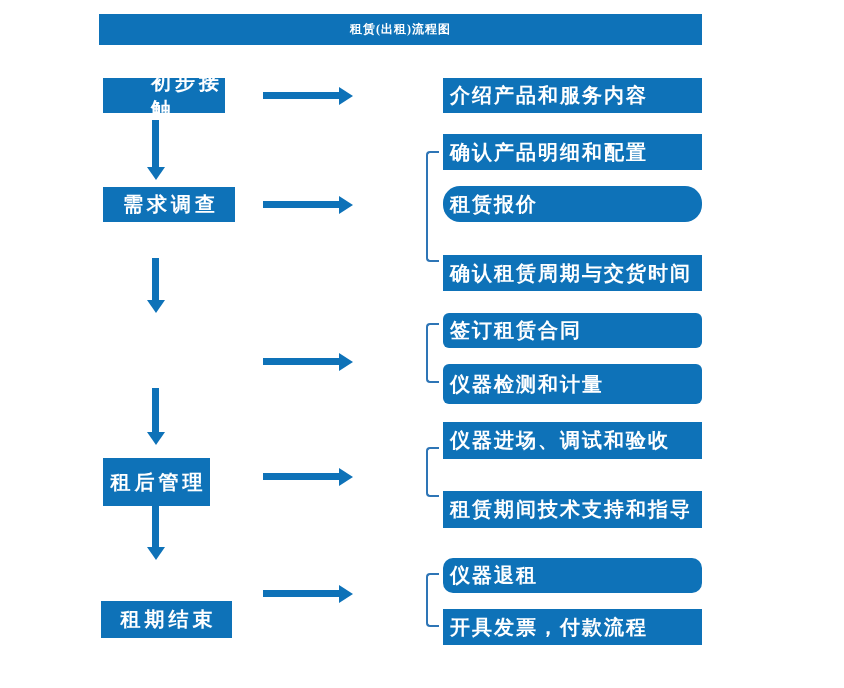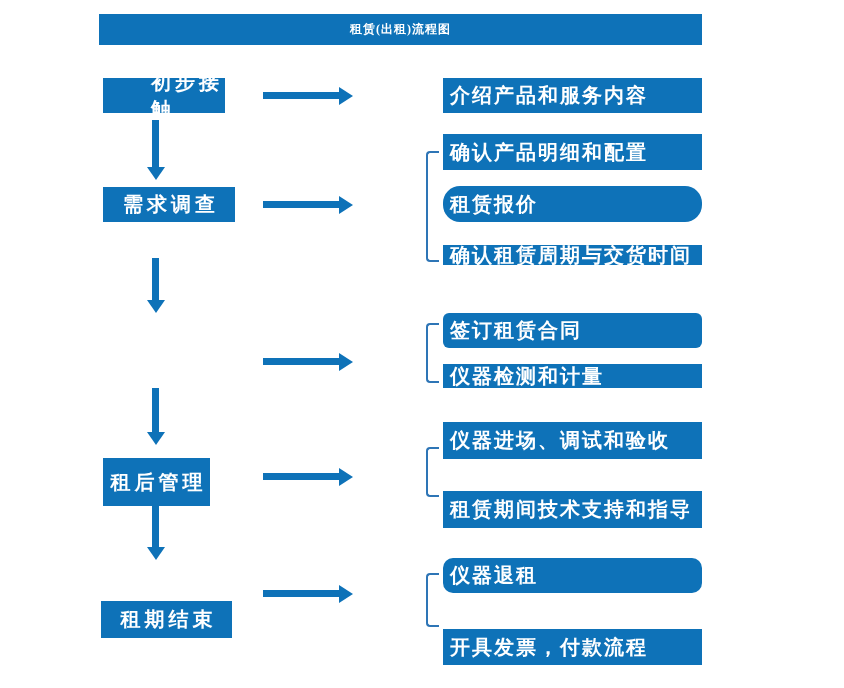--- a/index.html
+++ b/index.html
@@ -29,27 +29,27 @@
 
   .s1{left:103px;top:78px;width:122px;height:35px;padding-left:48px;}
   .s2{left:103px;top:187px;width:132px;height:35px;}
   .s3{left:103px;top:344px;width:107px;height:36px;}
   .s4{left:103px;top:458px;width:107px;height:48px;}
   .s5{left:101px;top:601px;width:131px;height:37px;}
 
   .r1{top:78px;height:35px;}
   .r2{top:134px;height:36px;}
   .r3{top:186px;height:36px;border-radius:17px;}
-  .r4{top:245px;height:20px;}
+  .r4{top:255px;height:36px;}
   .r5{top:313px;height:35px;border-radius:6px;}
-  .r6{top:364px;height:24px;}
+  .r6{top:364px;height:40px;border-radius:6px;}
   .r7{top:422px;height:37px;}
   .r8{top:491px;height:37px;}
   .r9{top:558px;height:35px;border-radius:10px;}
-  .r10{top:609px;height:36px;margin-top:20px;}
+  .r10{top:609px;height:36px;}
 
   .harrow{position:absolute;left:263px;width:76px;height:7px;background:var(--primary-blue);}
   .harrow::after{
     content:"";position:absolute;left:76px;top:50%;transform:translateY(-50%);
     width:0;height:0;border-left:14px solid var(--primary-blue);
     border-top:9px solid transparent;border-bottom:9px solid transparent;
   }
   .a1{top:92px;}
   .a2{top:201px;}
   .a3{top:358px;}

